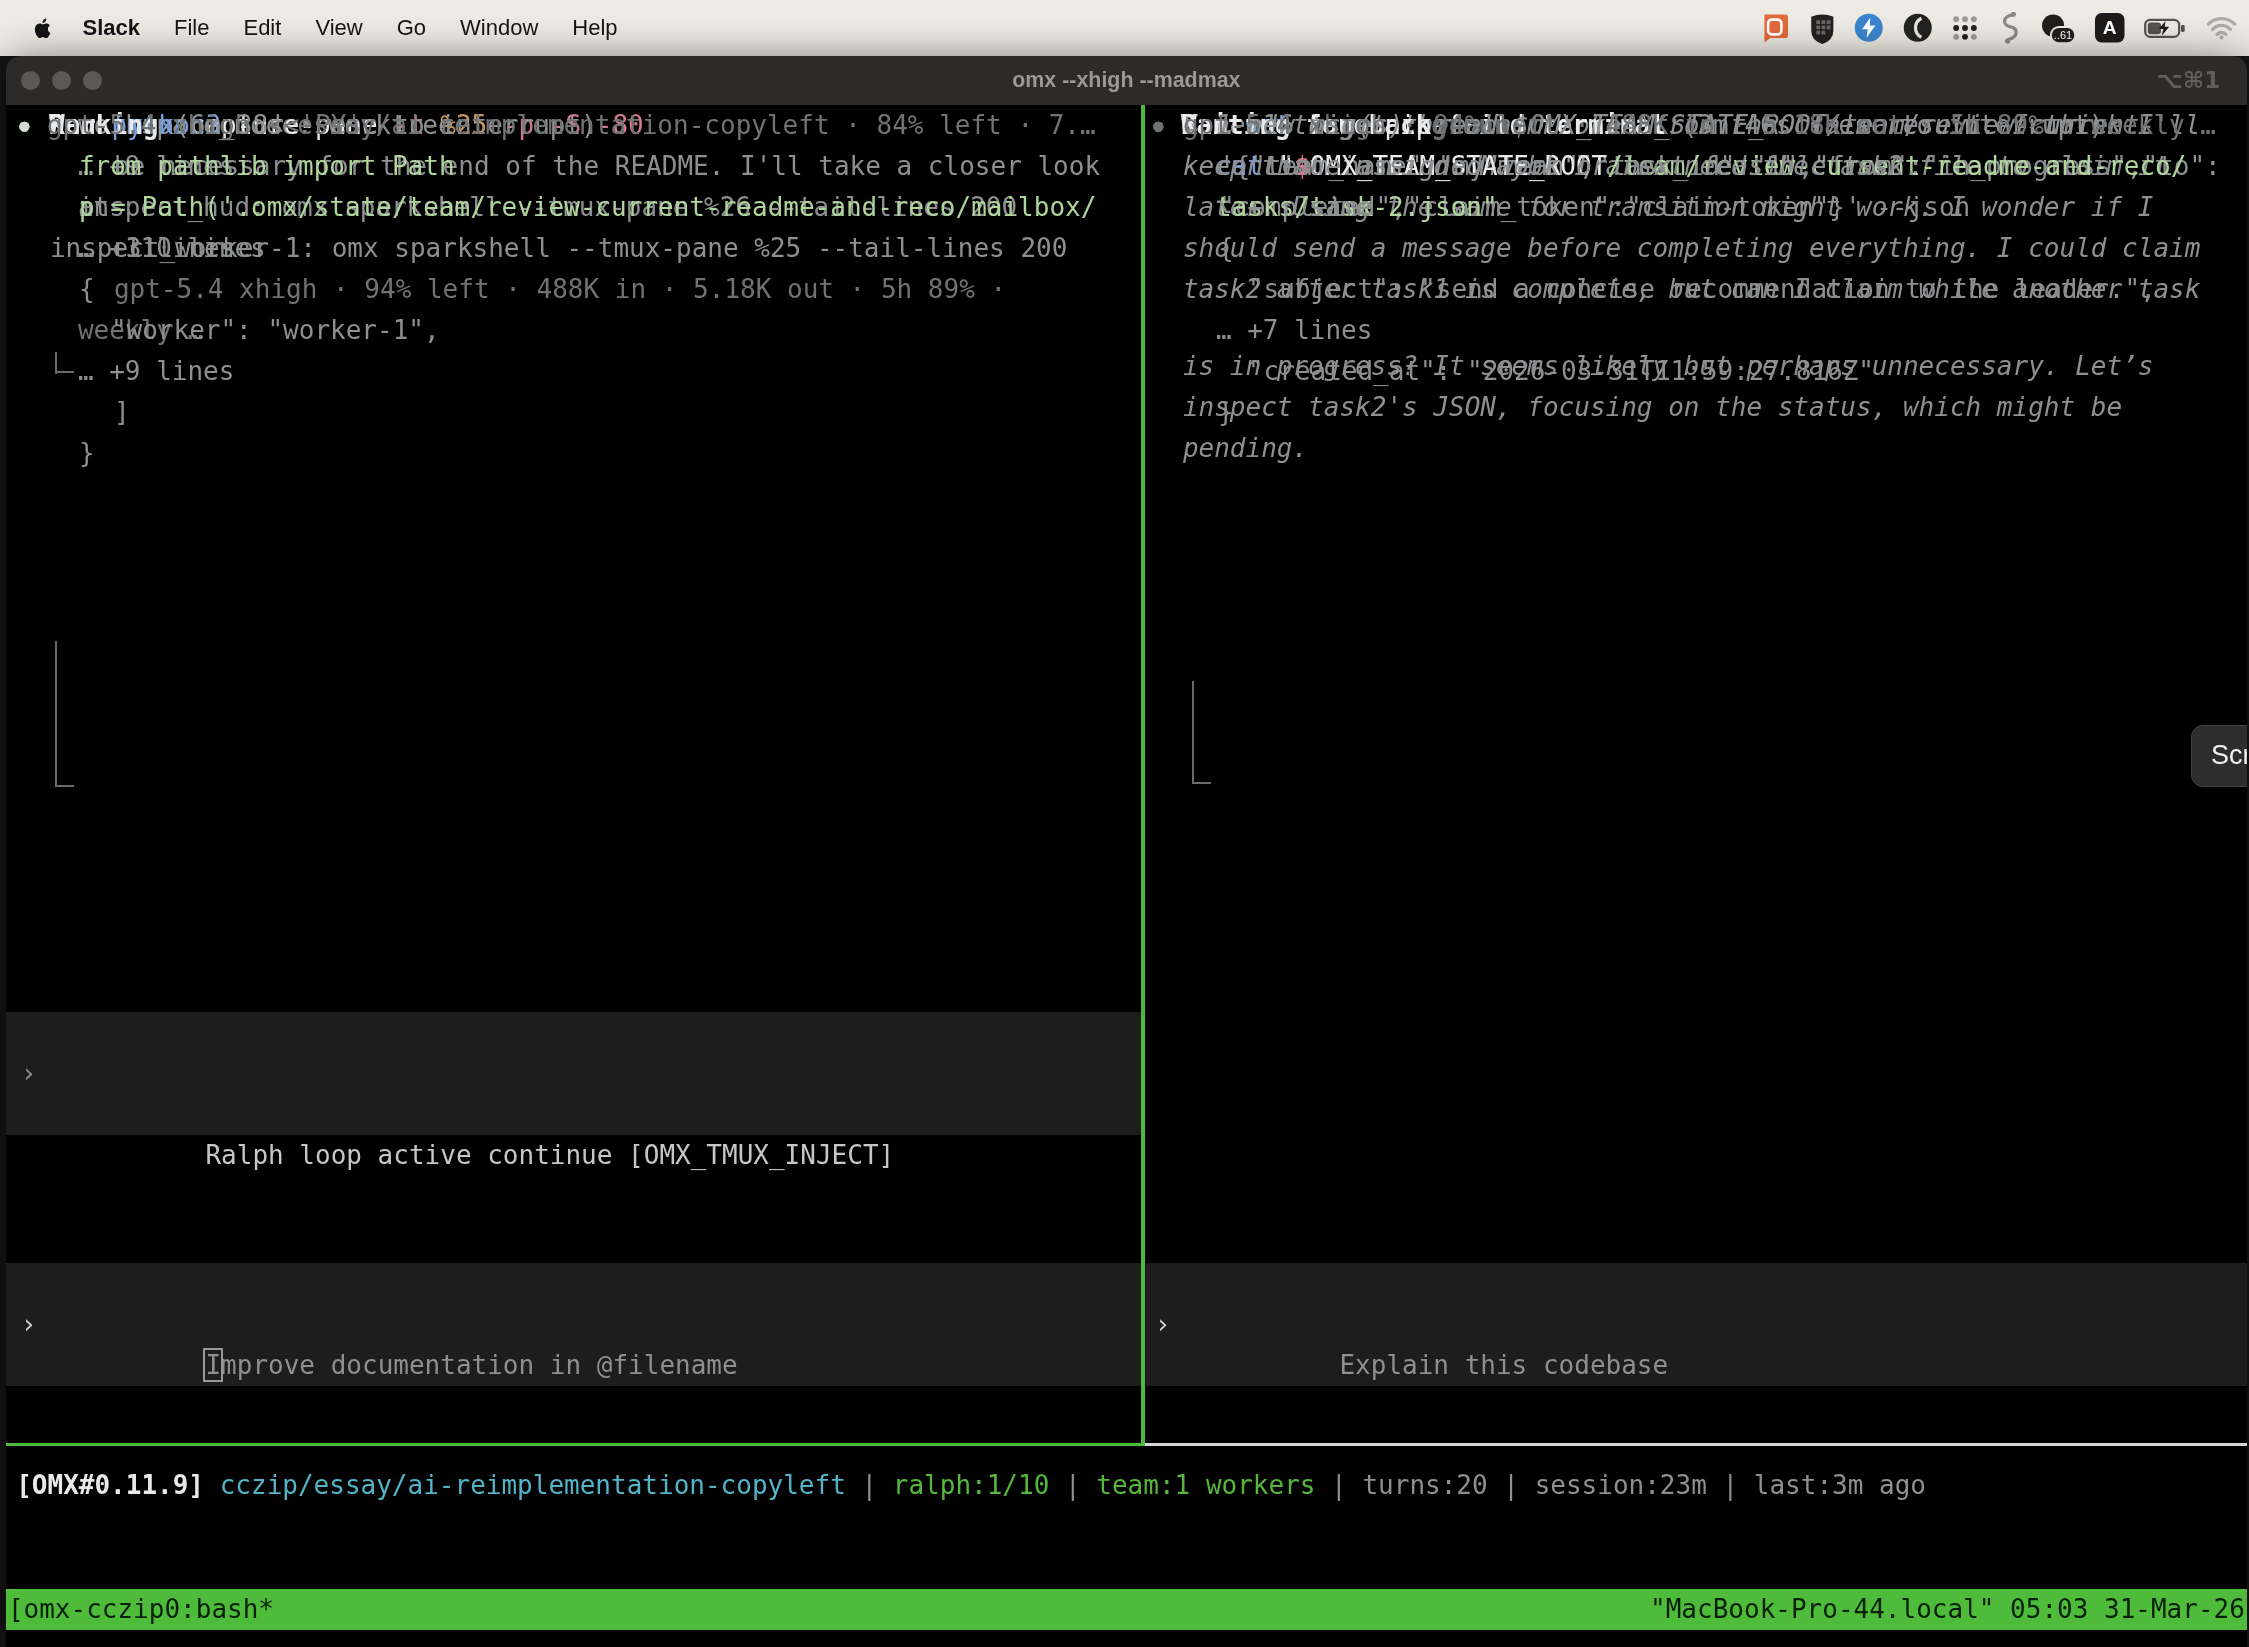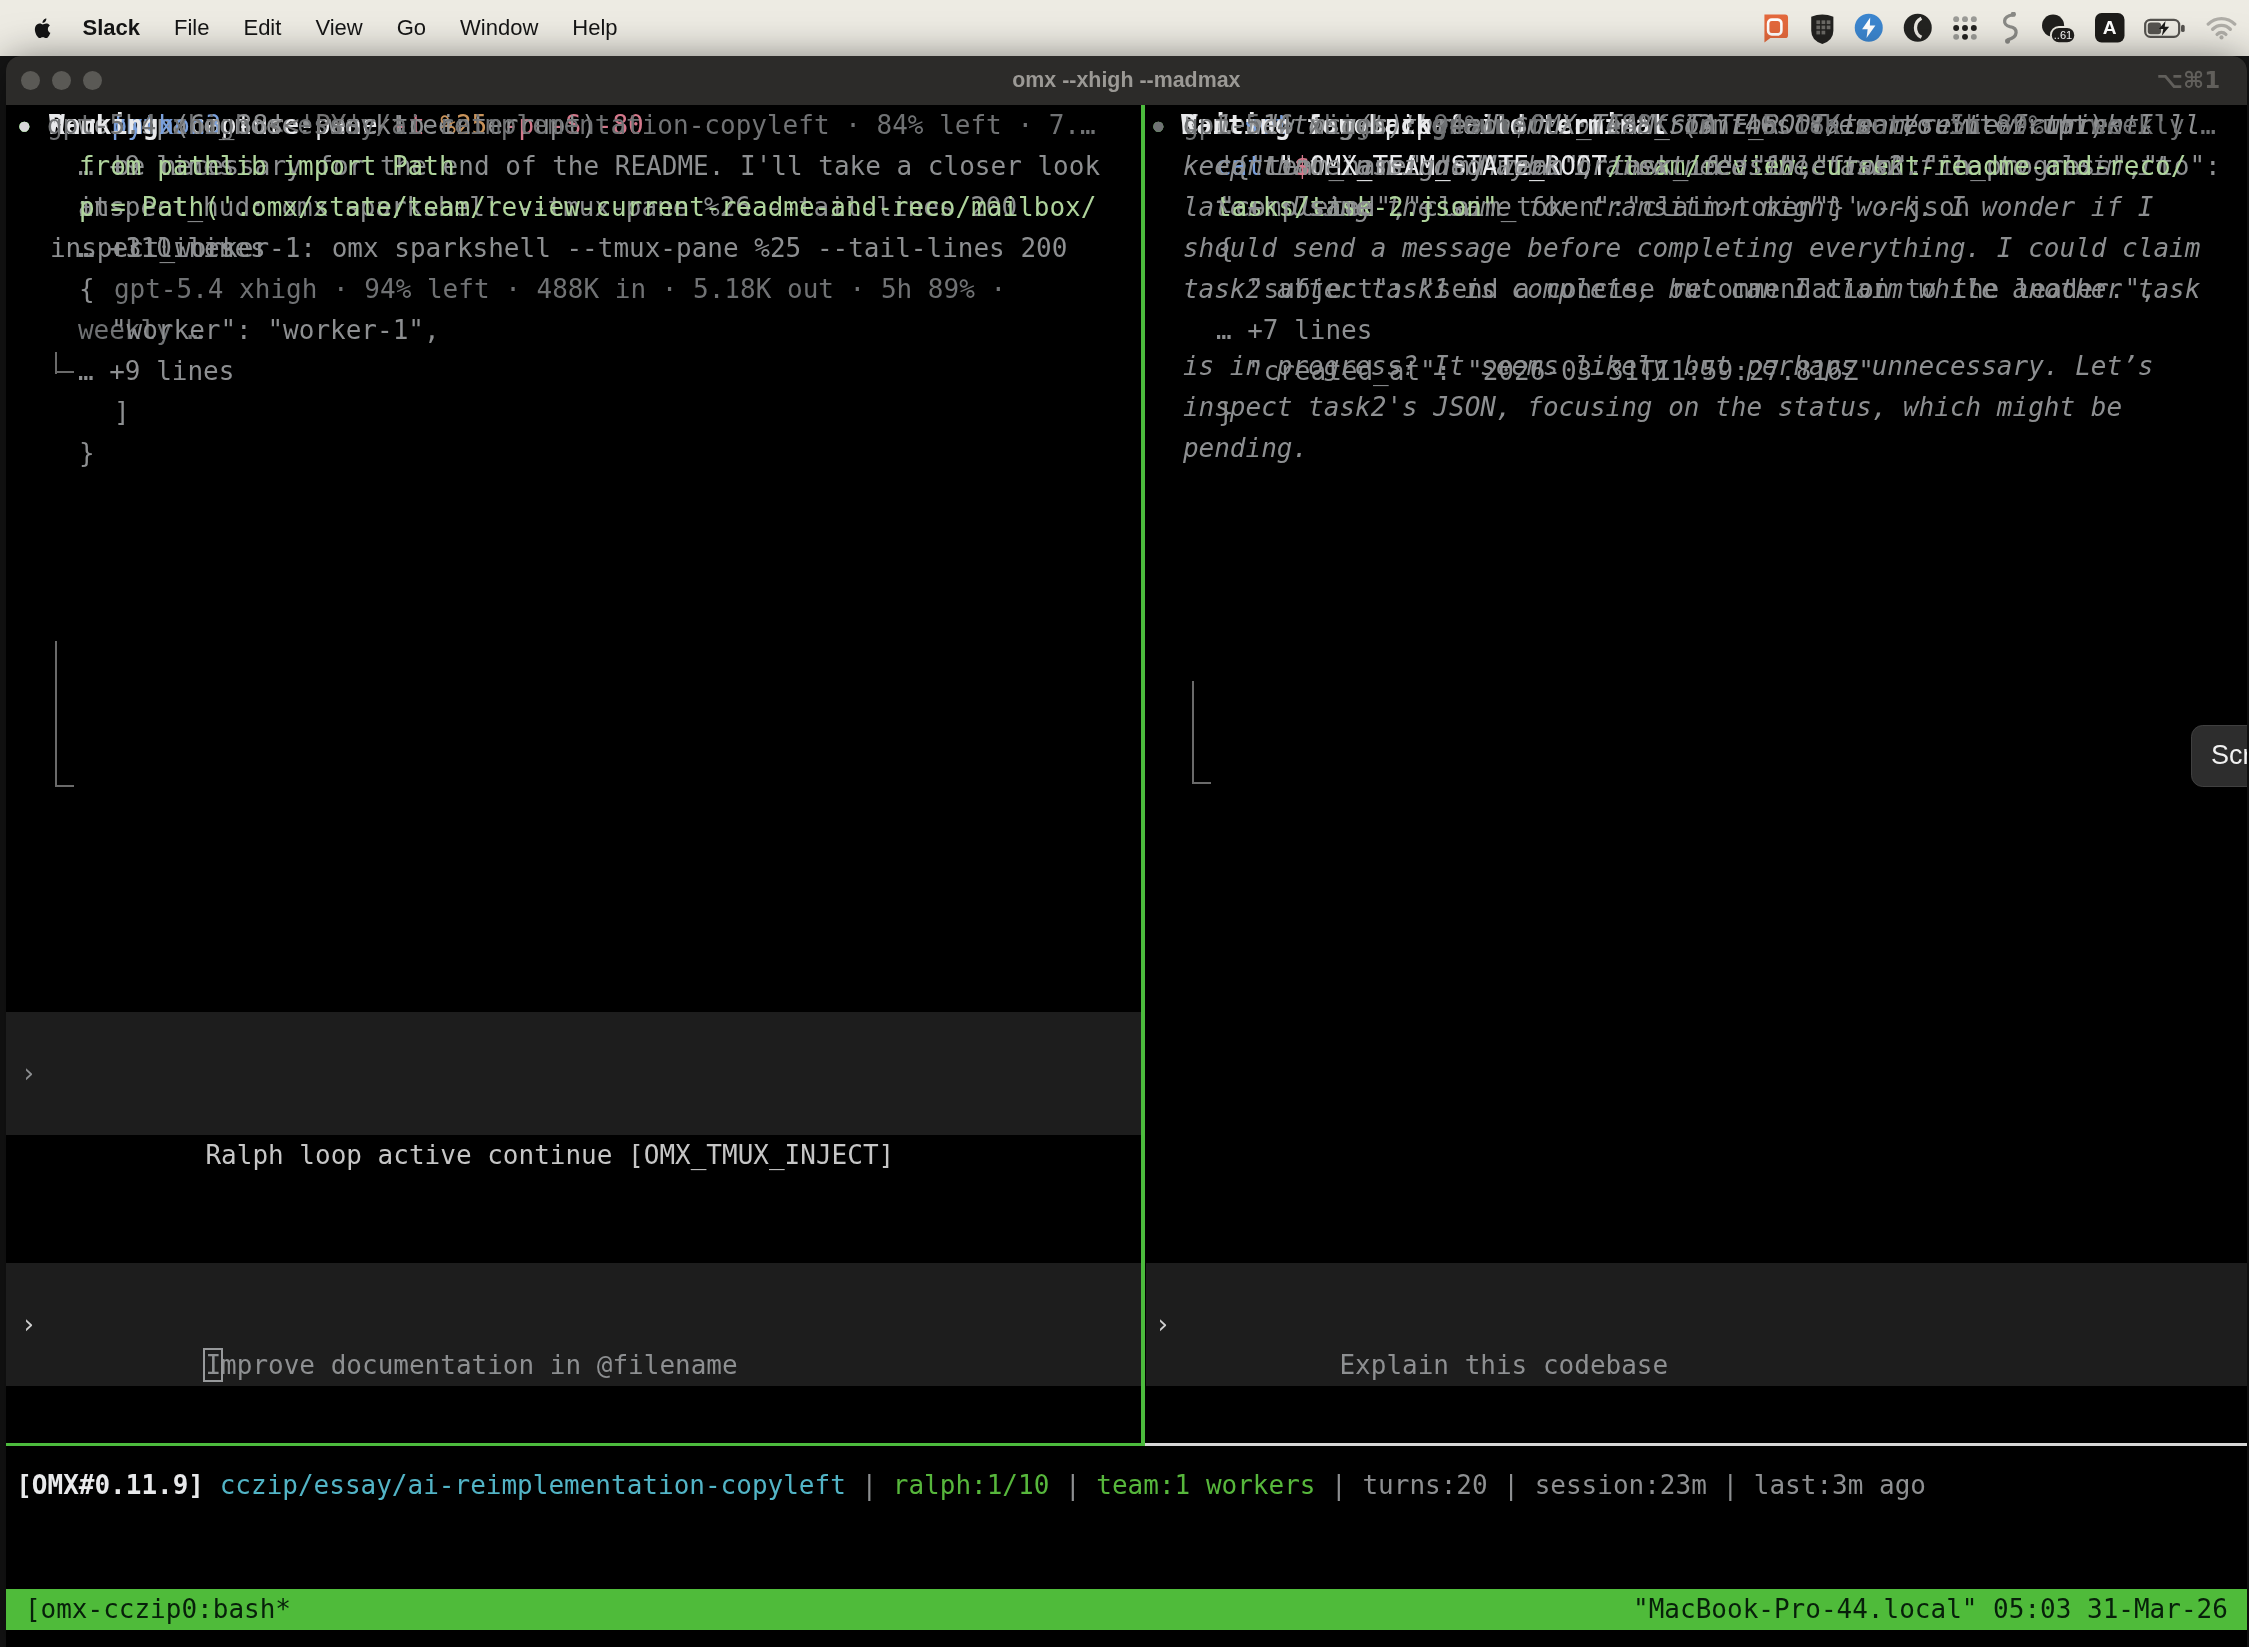--- a/index.html
+++ b/index.html
@@ -69,21 +69,21 @@
 
   .tooltip{position:absolute;left:1045px;top:620px;height:62px;width:177px;background:#2d2d2d;
            border:1.5px solid #404040;border-radius:11.8px;color:#f1f1f1;
            font-family:"Liberation Sans",sans-serif;font-size:27px;line-height:59px;padding:0 19px;
            box-sizing:border-box;white-space:nowrap;overflow:hidden}
 
   .omx-line{position:absolute;left:10.3px;top:1360px;right:0}
 
   .tmuxbar{position:absolute;left:0;right:0;top:1484px;height:41px;background:#4fbb3a;
            color:#07200a;font-size:26px;line-height:41px;display:flex;
-           justify-content:space-between;padding:0 19px;box-sizing:border-box;white-space:pre}
+           justify-content:space-between;padding:0 2px;box-sizing:border-box;white-space:pre}
 </style>
 </head>
 <body>
 
 <div class="menu-bar">
   <span class="apple">
     <svg viewBox="0 0 24 28" width="19" height="23">
         <path fill="#141414" d="M17.5 14.6c0-3 2.5-4.4 2.6-4.5-1.4-2.1-3.6-2.4-4.4-2.4-1.9-.2-3.6 1.1-4.6 1.1-1 0-2.4-1.1-4-1-2 0-3.9 1.2-5 3-2.1 3.7-.5 9.2 1.5 12.2 1 1.5 2.2 3.1 3.8 3 1.5-.1 2.1-1 3.9-1s2.3 1 4 1c1.6 0 2.7-1.5 3.7-3 1.2-1.7 1.6-3.4 1.7-3.5-.1 0-3.2-1.2-3.2-4.9zM14.4 5.3c.8-1 1.4-2.4 1.2-3.8-1.2 0-2.7.8-3.5 1.8-.8.9-1.5 2.3-1.3 3.7 1.4.1 2.8-.7 3.6-1.7z"></path>
       </svg>
   </span>

